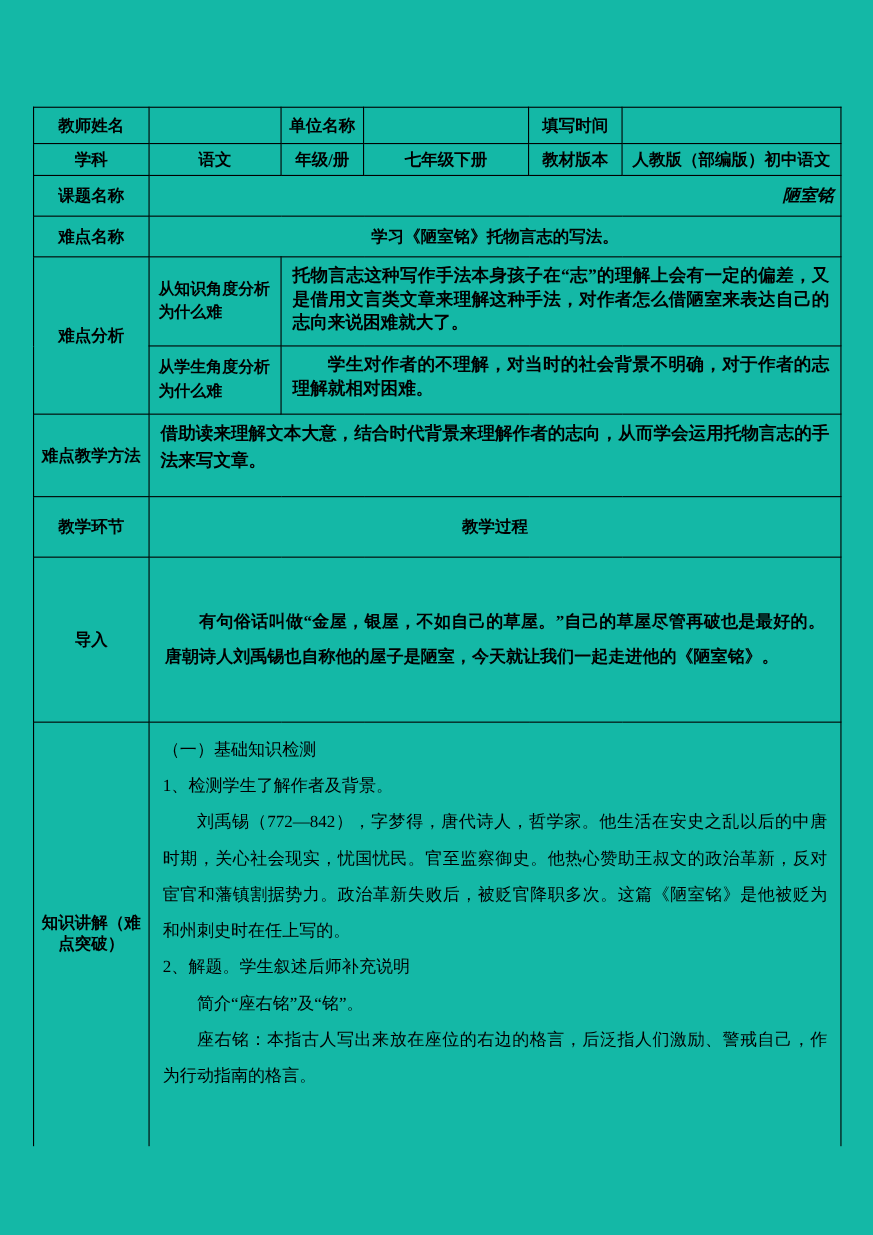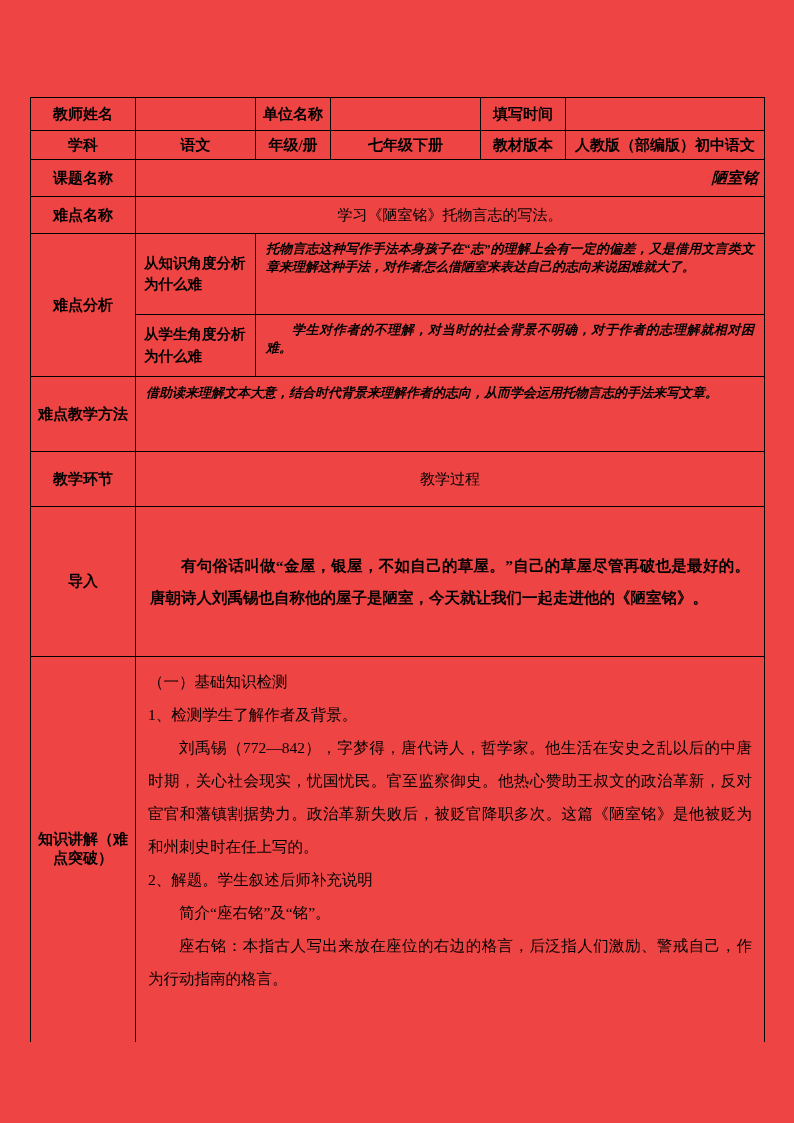--- a/index.html
+++ b/index.html
@@ -3,21 +3,21 @@
 <meta charset="utf-8">
 <style>
   html, body { margin: 0; padding: 0; }
   body {
     width: 794px; height: 1123px;
     background: #ffffff; color: #000000;
     font-family: "Liberation Serif", "DejaVu Serif", serif;
   }
   .page {
     position: relative; width: 794px; height: 1123px;
-    background: #ef4444; overflow: hidden;
+    background: #14b8a6; overflow: hidden;
   }
   table.doc {
     position: absolute; left: 30px; top: 97px; width: 734px;
     border-collapse: collapse; table-layout: fixed;
   }
   col.c1{width:105px} col.c2{width:120px} col.c3{width:75px}
   col.c4{width:150px} col.c5{width:85px} col.c6{width:199px}
 
   td {
     border: 1px solid #000; vertical-align: middle;
@@ -25,23 +25,23 @@
   }
   .lbl { font-weight: bold; text-align: center; font-size: 15px; }
   .val { font-weight: bold; text-align: center; font-size: 15px; }
   .sublbl {
     font-weight: bold; text-align: left; font-size: 14.5px;
     padding: 4px 8px; line-height: 1.45;
   }
   .topic-value {
     font-weight: bold; font-style: italic; text-align: right; font-size: 15.5px;
   }
-  .center-bold { font-weight: normal; text-align: center; font-size: 15px; }
+  .center-bold { font-weight: bold; text-align: center; font-size: 15px; }
   .hand {
-    font-style: italic; font-weight: bold; font-size: 13px;
+    font-weight: bold; font-size: 16px;
     line-height: 1.35; text-align: justify; vertical-align: top;
     padding: 6px 10px;
   }
   .hand-ind { text-indent: 2em; }
   .method-cell { line-height: 1.55; margin-top: 19px; }
   .intro-cell {
     font-weight: bold; font-size: 15.5px; line-height: 2.05;
     text-indent: 2em; text-align: justify; padding: 8px 14px;
     vertical-align: middle;
   }

